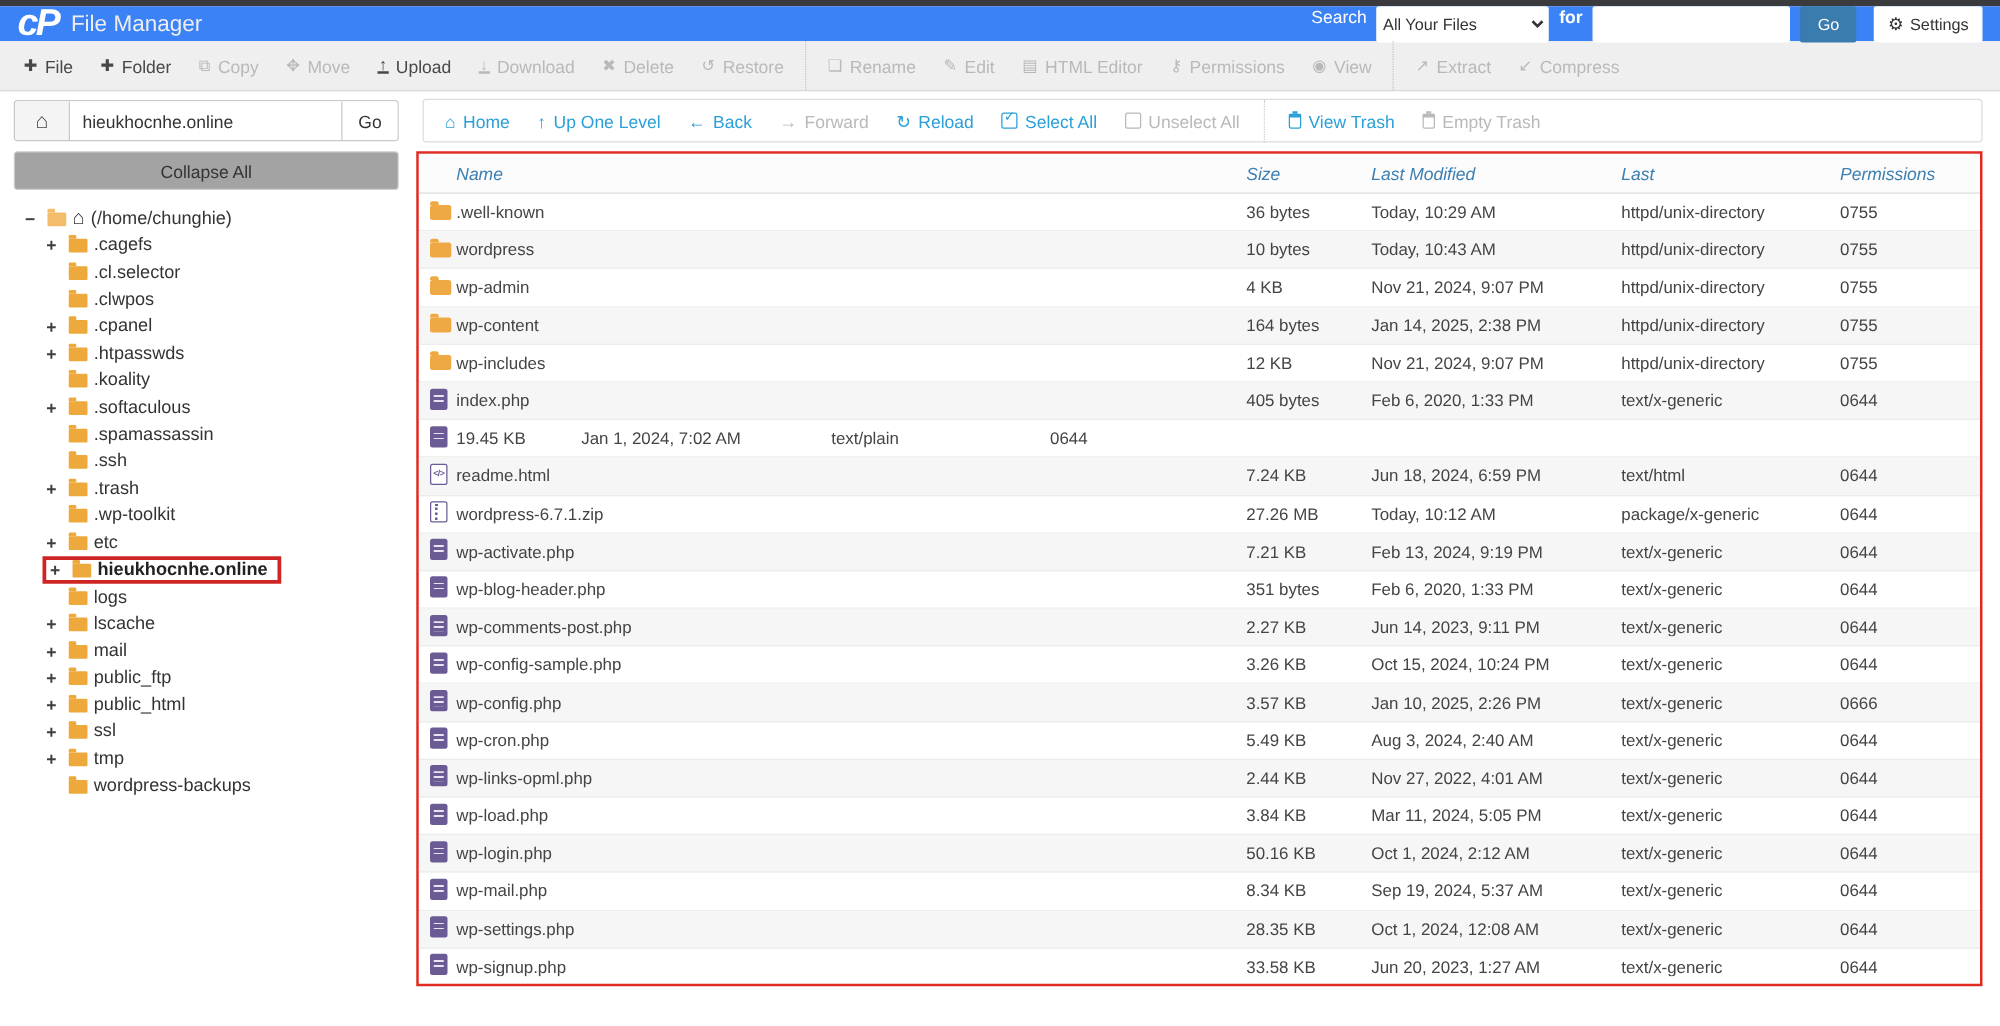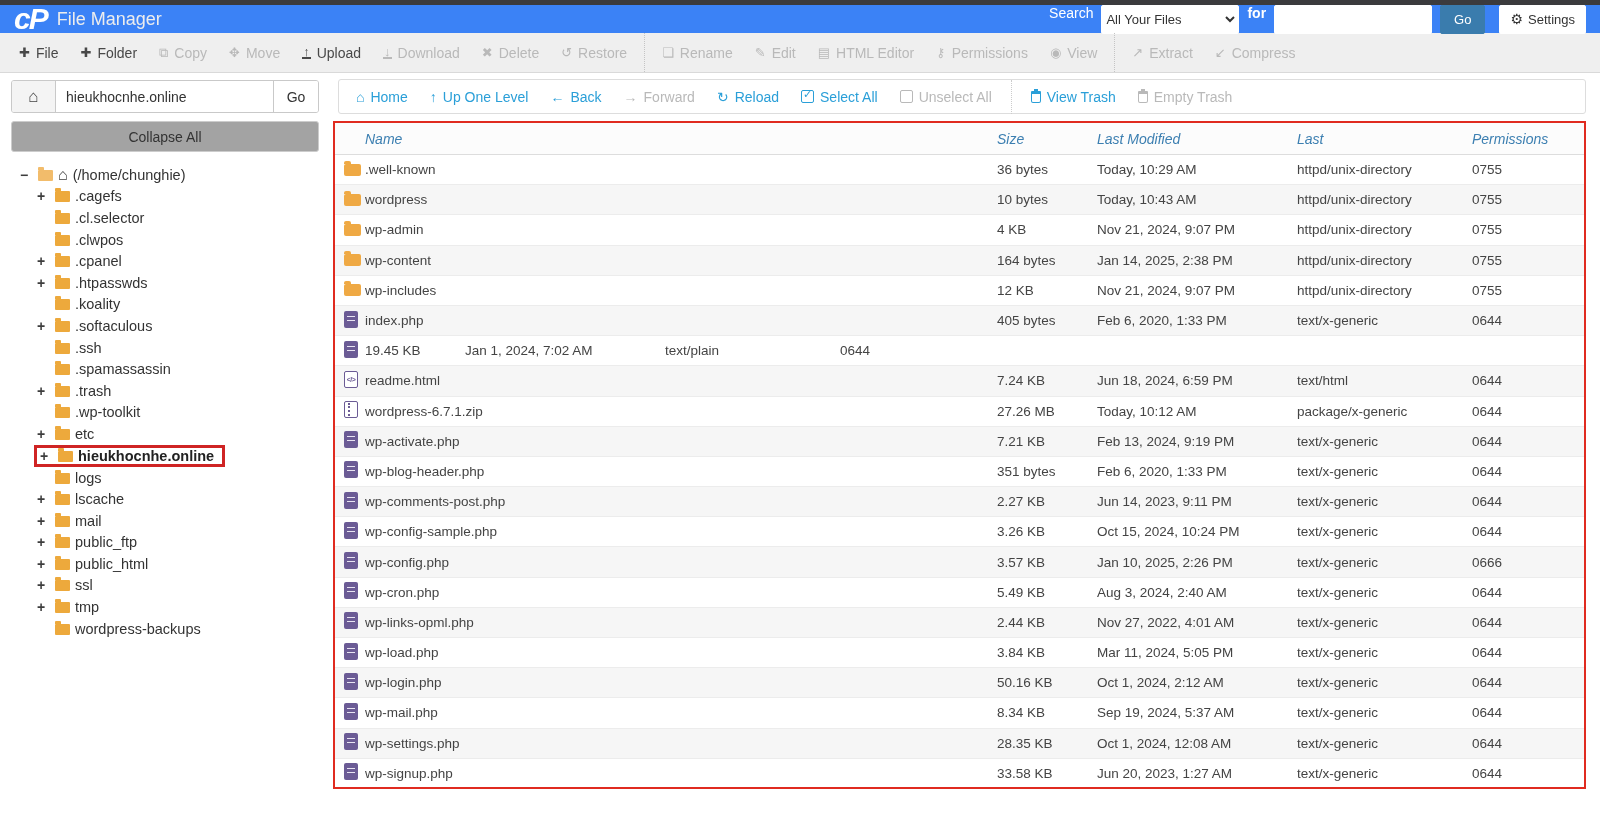--- a/index.html
+++ b/index.html
@@ -294,27 +294,27 @@
         <div class="tree-row">
           <span class="expander">+</span>
           <span class="tfolder"></span>
 
           <span>.softaculous</span>
         </div>
         <div class="tree-row">
           <span class="expander"></span>
           <span class="tfolder"></span>
 
+          <span>.spamassassin</span>
+        </div>
+        <div class="tree-row">
+          <span class="expander"></span>
+          <span class="tfolder"></span>
+
           <span>.ssh</span>
-        </div>
-        <div class="tree-row">
-          <span class="expander"></span>
-          <span class="tfolder"></span>
-
-          <span>.spamassassin</span>
         </div>
         <div class="tree-row">
           <span class="expander">+</span>
           <span class="tfolder"></span>
 
           <span>.trash</span>
         </div>
         <div class="tree-row">
           <span class="expander"></span>
           <span class="tfolder"></span>

